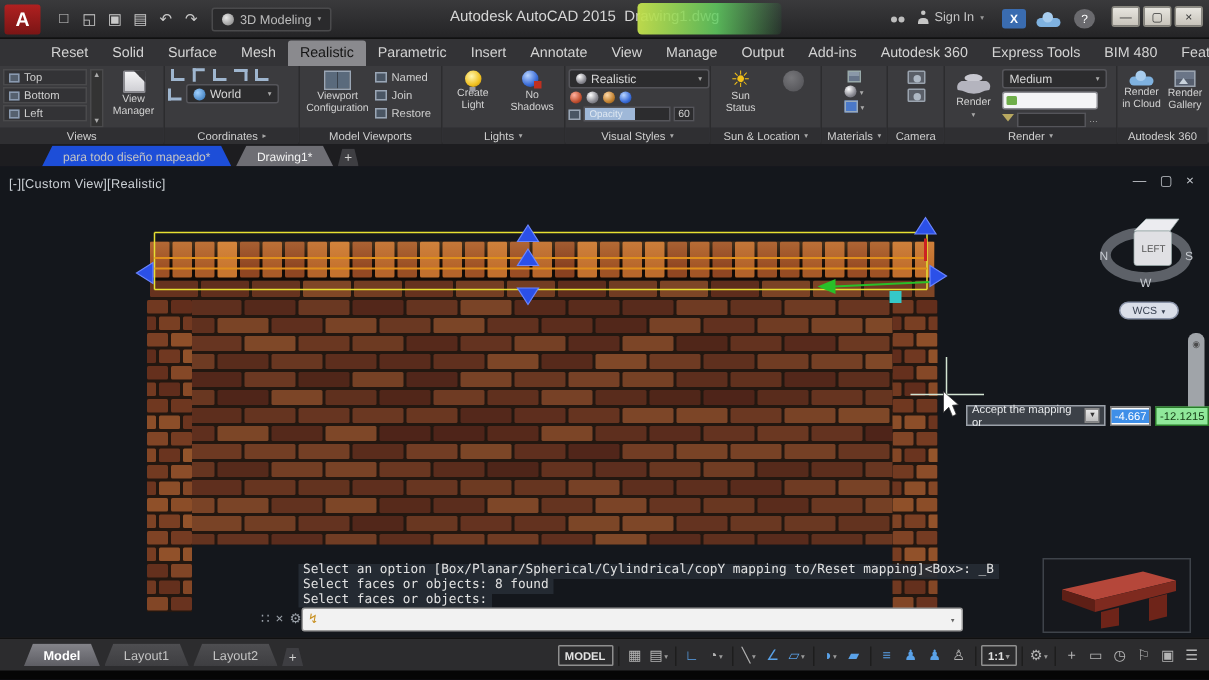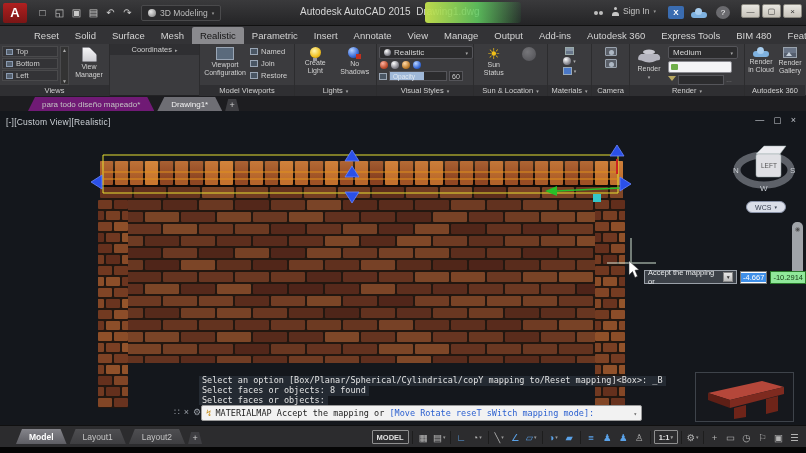--- a/index.html
+++ b/index.html
@@ -92,21 +92,21 @@
   .fieldrow{display:flex;align-items:center;gap:2px;}
   .dfield{width:46px;height:10px;background:#2c2c2e;border:1px solid #55555a;}
   .funnel{width:0;height:0;border:4px solid transparent;border-top:5px solid #b8a860;}
   .cloudico{position:relative;width:16px;height:10px;}
   .cloudico::before{content:"";position:absolute;left:0;bottom:0;width:16px;height:6px;border-radius:4px;background:#7fb2e0;}
   .cloudico::after{content:"";position:absolute;left:4px;top:0;width:7px;height:7px;border-radius:50%;background:#a8cdee;}
   .galico{width:14px;height:11px;border:1px solid #9aa3ae;background:linear-gradient(180deg,#6a7587 55%,#3a425022 55%),#5a6373;position:relative;}
   .galico::after{content:"";position:absolute;left:2px;bottom:1px;border:3px solid transparent;border-bottom:4px solid #c8d2dc;}
   
   #filetabs{position:absolute;left:0;top:96px;width:806px;height:15px;background:#1d1d20;display:flex;align-items:flex-end;padding-left:28px;gap:3px;}
-  .ftab{height:14px;display:flex;align-items:center;padding:0 14px;font-size:8px;color:#c4c4c4;background:#701a75;
+  .ftab{height:14px;display:flex;align-items:center;padding:0 14px;font-size:8px;color:#c4c4c4;background:#1d4ed8;
     clip-path:polygon(7px 0,calc(100% - 7px) 0,100% 100%,0 100%);}
   .ftab.active{background:#6e6e74;color:#f2f2f2;}
   .ftab-add{width:14px;height:12px;background:#3e3e42;color:#cfcfcf;font-size:9px;display:flex;align-items:center;justify-content:center;
     clip-path:polygon(3px 0,calc(100% - 3px) 0,100% 100%,0 100%);}
   
   #canvas{position:absolute;left:0;top:111px;width:806px;height:314px;background:#14171c;overflow:hidden;}
   .vpcontrols{position:absolute;left:6px;top:6px;font-size:8.5px;color:#ccd1d6;letter-spacing:.2px;}
   .canvaswin{position:absolute;right:10px;top:4px;display:flex;gap:9px;color:#c0c4ca;font-size:9px;}
   .bricks{position:absolute;overflow:hidden;}
   .bricks i{position:absolute;border-radius:1px;}
@@ -241,20 +241,37 @@
           <span class="pageico"></span>
           <span>View Manager</span>
         </div>
       </div>
       <div class="plabel">
           <span>Views</span>
         </div>
     </div>
 
     <div class="p" style="width:90px">
+      <div class="pbody" style="flex-direction:column;gap:2px">
+        <div class="ucsrow">
+          <span class="ucs"></span>
+            <span class="ucs" style="transform:rotate(90deg)"></span>
+            <span class="ucs"></span>
+            <span class="ucs" style="transform:rotate(180deg)"></span>
+            <span class="ucs"></span>
+        </div>
+        <div style="display:flex;gap:3px;align-items:center">
+          <span class="ucs"></span>
+          <div class="drop" style="width:62px">
+            <span class="globe"></span>
+            <span>World</span>
+              <span class="dd">▾</span>
+          </div>
+        </div>
+      </div>
       <div class="plabel">
           <span>Coordinates</span>
           <span class="dd">▸</span>
         </div>
     </div>
 
     <div class="p" style="width:95px">
       <div class="pbody">
         <div class="bigbtn" style="width:46px">
           <span class="vpico"></span>
@@ -834,37 +851,36 @@
     <div class="navstrip">◉</div>
 
     <div class="dyn">
       <span class="dynlabel">
         <span>Accept the mapping or</span>
         <span class="dynbtn">▼</span>
       </span>
       <span class="dynx">
           <span>-4.667</span>
         </span>
-      <span class="dyny">-10.2914</span>
+      <span class="dyny">-12.1215</span>
     </div>
 
     <div class="hist">
         <div class="histline">Select an option [Box/Planar/Spherical/Cylindrical/copY mapping to/Reset mapping]&lt;Box&gt;: _B</div>
         <div class="histline">Select faces or objects: 8 found</div>
         <div class="histline">Select faces or objects:</div>
       </div>
 
     <div class="cmdicons">
       <span>∷</span>
       <span>×</span>
       <span>⚙</span>
     </div>
     <div class="cmdbar">
       <span class="cmdbolt">↯</span>
-      <span><span>MATERIALMAP</span><span> Accept the mapping or </span><span class="cmdopts">[Move Rotate reseT sWitch mapping mode]:</span></span>
       <span class="cmddd">▾</span>
     </div>
 
     <div class="thumb">
       <svg width="97" height="48">
         <polygon points="12,20 66,8 88,14 34,27" fill="#b5473a"></polygon>
         <polygon points="34,27 88,14 88,21 34,35" fill="#7e2a1f"></polygon>
         <polygon points="12,20 34,27 34,35 12,27" fill="#5e1f16"></polygon>
         <polygon points="38,35 50,32 50,44 38,46" fill="#6e2419"></polygon>
         <polygon points="70,26 82,23 82,38 70,41" fill="#6e2419"></polygon>

